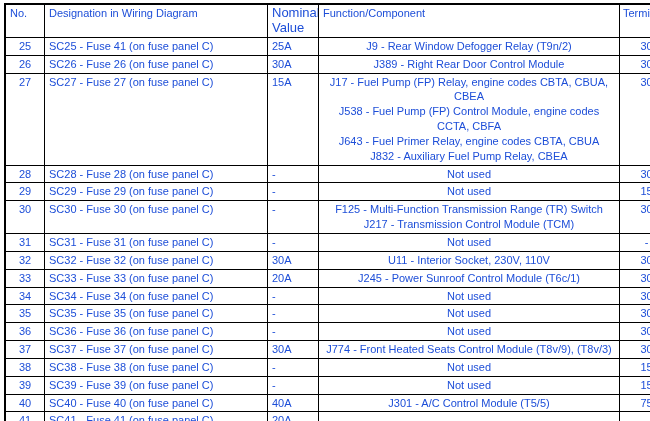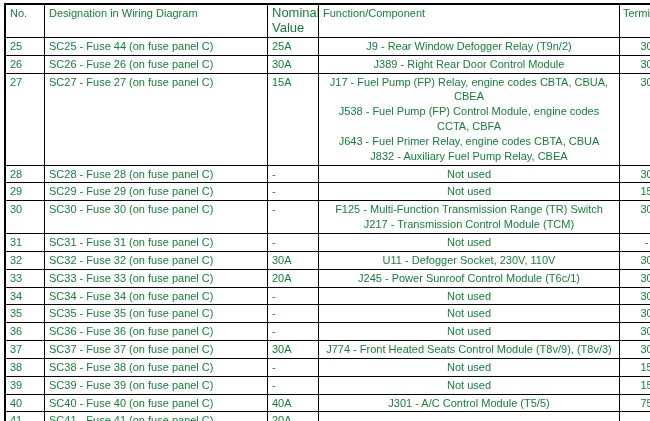--- a/index.html
+++ b/index.html
@@ -7,42 +7,42 @@
     padding: 0;
     background: #ffffff;
   }
   .page {
     width: 650px;
     height: 421px;
     box-sizing: border-box;
     padding: 3px 4px;
     background: #ffffff;
     font-family: "Liberation Sans", sans-serif;
-    color: #15803d;
+    color: #1d4ed8;
   }
   table.fuse-table {
     border-collapse: collapse;
     width: 642px;
     table-layout: fixed;
     border: 2px solid #000000;
     font-size: 11px;
   }
   .fuse-table th, .fuse-table td {
     border: 1px solid #000000;
     padding: 1px 4px;
     vertical-align: top;
     line-height: 1.35;
     overflow: hidden;
   }
   .fuse-table thead th {
     font-weight: normal;
     height: 26px;
     text-align: left;
   }
-  .col-no       { width: 30px;  text-align: left; }
+  .col-no       { width: 30px;  text-align: center; }
   .col-designation { width: 214px; text-align: left; }
   .col-value    { width: 42px;  text-align: left; }
   .col-function { width: 292px; text-align: center; white-space: pre-line; }
   .col-terminal { width: 46px;  text-align: center; }
   thead .col-no { text-align: center; }
   thead .col-value {
     font-size: 13px;
     line-height: 1.15;
     text-align: center;
   }
@@ -59,21 +59,21 @@
         <th class="col-no">No.</th>
         <th class="col-designation">Designation in Wiring Diagram</th>
         <th class="col-value">Nominal Value</th>
         <th class="col-function">Function/Component</th>
         <th class="col-terminal">Terminal</th>
       </tr>
     </thead>
     <tbody>
         <tr>
           <td class="col-no">25</td>
-          <td class="col-designation">SC25 - Fuse 44 (on fuse panel C)</td>
+          <td class="col-designation">SC25 - Fuse 41 (on fuse panel C)</td>
           <td class="col-value">25A</td>
           <td class="col-function">J9 - Rear Window Defogger Relay (T9n/2)</td>
           <td class="col-terminal">30</td>
         </tr>
         <tr>
           <td class="col-no">26</td>
           <td class="col-designation">SC26 - Fuse 26 (on fuse panel C)</td>
           <td class="col-value">30A</td>
           <td class="col-function">J389 - Right Rear Door Control Module</td>
           <td class="col-terminal">30</td>
@@ -114,21 +114,21 @@
           <td class="col-no">31</td>
           <td class="col-designation">SC31 - Fuse 31 (on fuse panel C)</td>
           <td class="col-value">-</td>
           <td class="col-function">Not used</td>
           <td class="col-terminal">-</td>
         </tr>
         <tr>
           <td class="col-no">32</td>
           <td class="col-designation">SC32 - Fuse 32 (on fuse panel C)</td>
           <td class="col-value">30A</td>
-          <td class="col-function">U11 - Defogger Socket, 230V, 110V</td>
+          <td class="col-function">U11 - Interior Socket, 230V, 110V</td>
           <td class="col-terminal">30</td>
         </tr>
         <tr>
           <td class="col-no">33</td>
           <td class="col-designation">SC33 - Fuse 33 (on fuse panel C)</td>
           <td class="col-value">20A</td>
           <td class="col-function">J245 - Power Sunroof Control Module (T6c/1)</td>
           <td class="col-terminal">30</td>
         </tr>
         <tr>

